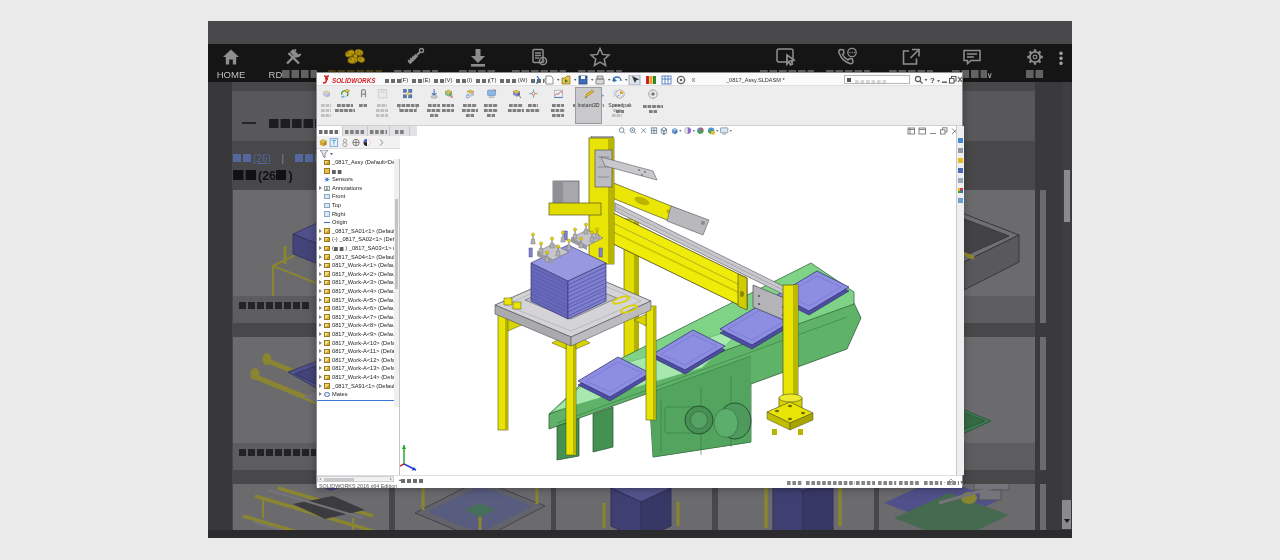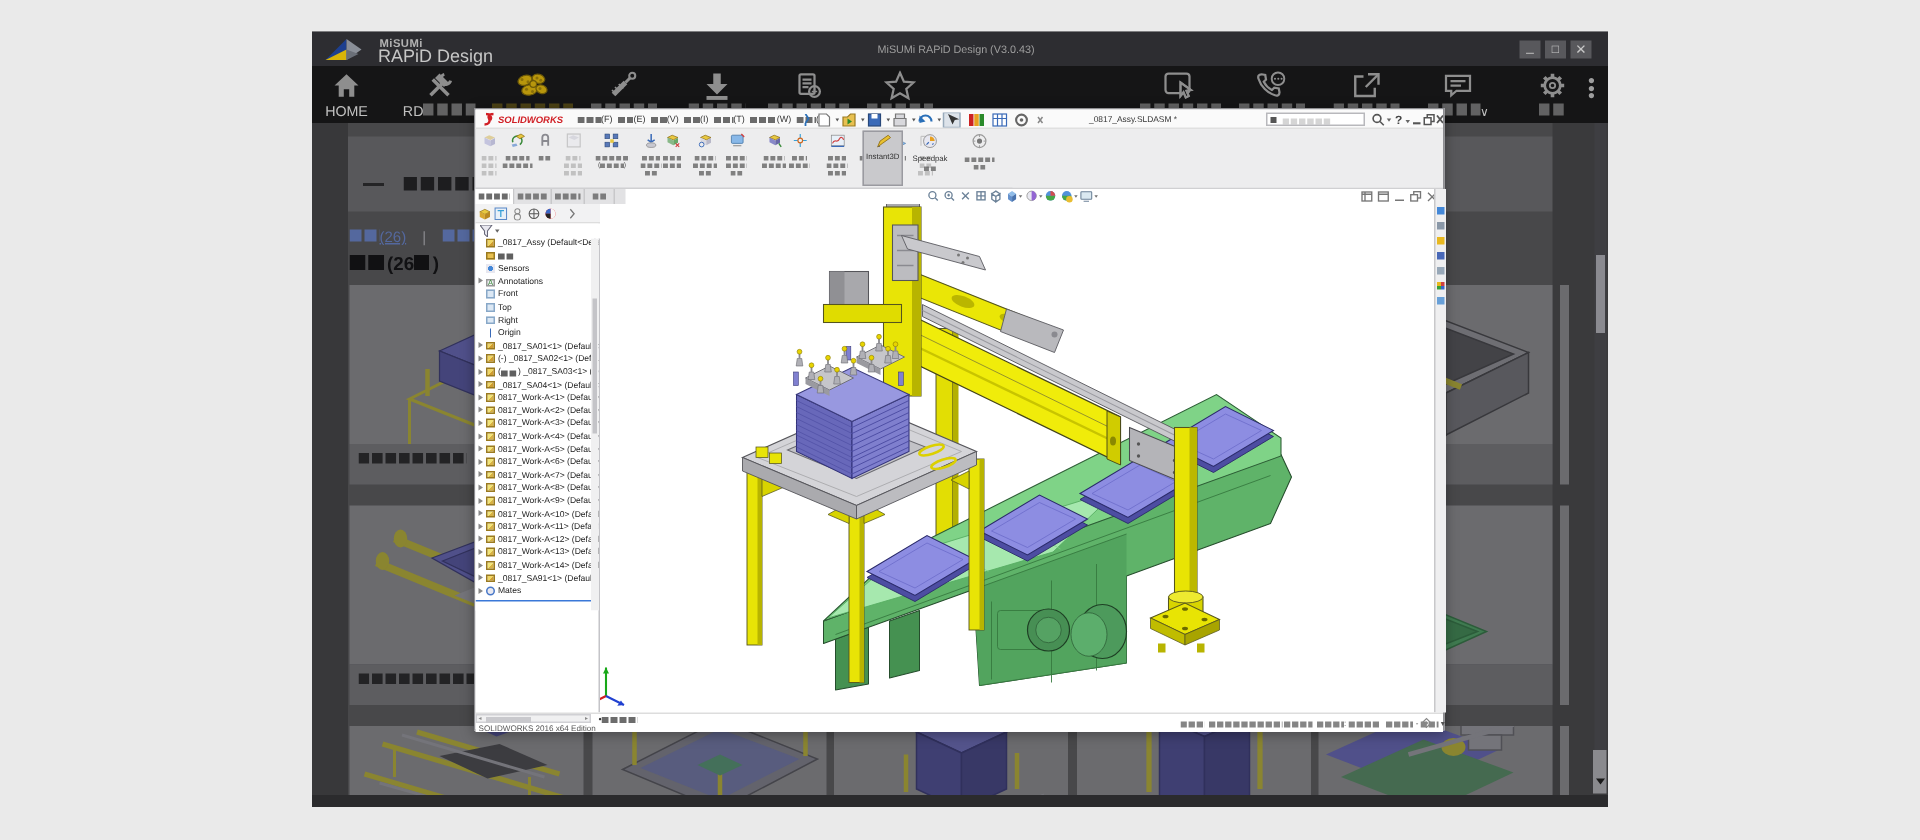--- a/index.html
+++ b/index.html
@@ -26,34 +26,20 @@
 .lstrip { position:absolute; left:0; top:0; width:24px; height:456px; background:#38383a; }
 .panel { position:absolute; left:24px; top:30px; width:814px; height:50px; background:#58585b; }
 .card { position:absolute; background:#6b6b6e; overflow:hidden; }
 .cap { position:absolute; background:#5d5d60; overflow:hidden; }
 
 #sw { position:absolute; left:316px; top:72px; width:647px; height:415px; background:#ffffff; border:1px solid #8e8e92; box-shadow:0 2px 8px rgba(0,0,0,0.35); }
 </style>
 </head>
 <body>
 <div id="app">
-  <div id="titlebar">
-    <svg class="abs" style="left:7px;top:3px" width="36" height="18" viewBox="0 0 36 18">
-      <polygon points="2,16 16,2 16,16" fill="#1d3f8f"></polygon>
-      <polygon points="2,16 16,9 16,16" fill="#d8b408"></polygon>
-      <polygon points="16,2 26,9 16,16" fill="#8a8f98"></polygon>
-      <polygon points="16,9 24,12 16,16" fill="#6a6f78"></polygon>
-    </svg>
-    <div class="abs" style="left:45px;top:3px;font-size:7.5px;font-weight:bold;color:#b2b2b2;letter-spacing:0.3px">MiSUMi</div>
-    <div class="abs" style="left:44px;top:9px;font-size:12px;color:#c6c6c6">RAPiD Design</div>
-    <div class="abs" style="left:377px;top:7px;font-size:7.2px;color:#9d9d9d">MiSUMi RAPiD Design (V3.0.43)</div>
-    <div class="abs" style="left:805px;top:6px;width:14px;height:12px;background:#58585c;color:#c8c8c8;font-size:9px;text-align:center;line-height:9px">_</div>
-    <div class="abs" style="left:822px;top:6px;width:14px;height:12px;background:#58585c;color:#c8c8c8;font-size:8px;text-align:center;line-height:12px">□</div>
-    <div class="abs" style="left:839px;top:6px;width:14px;height:12px;background:#58585c;color:#c8c8c8;font-size:9px;text-align:center;line-height:12px">✕</div>
-  </div>
   <div id="toolbar">
     <div class="tbi" style="left:-7px">
       <svg width="20" height="20" viewBox="0 0 20 20">
           <path d="M10 2.5 L18 10 L15.2 10 L15.2 17.5 L11.8 17.5 L11.8 12.5 L8.2 12.5 L8.2 17.5 L4.8 17.5 L4.8 10 L2 10 Z" fill="#8e8e8e"></path>
         </svg>
       HOME</div>
     <div class="tbi" style="left:54px;width:62px">
       <svg width="20" height="20" viewBox="0 0 20 20">
           <g stroke="#8e8e8e" fill="none">
             <path d="M4 16.5 L13 7.5" stroke-width="2.4"></path>

